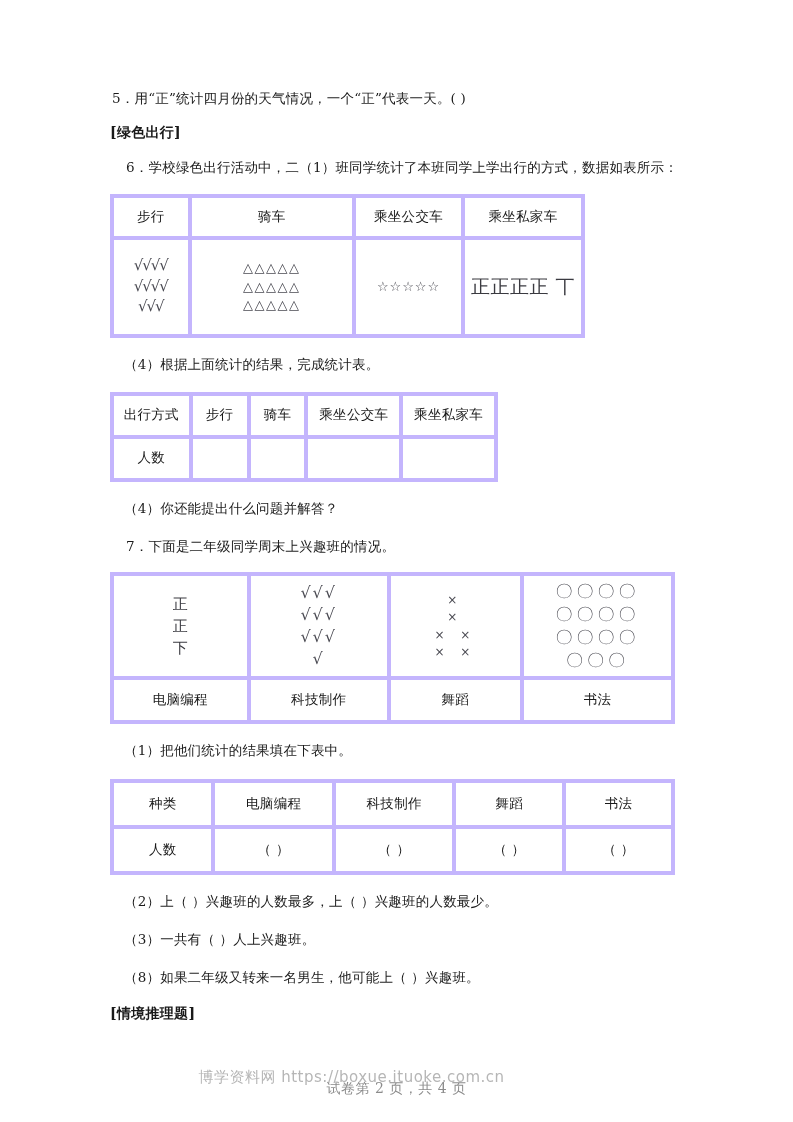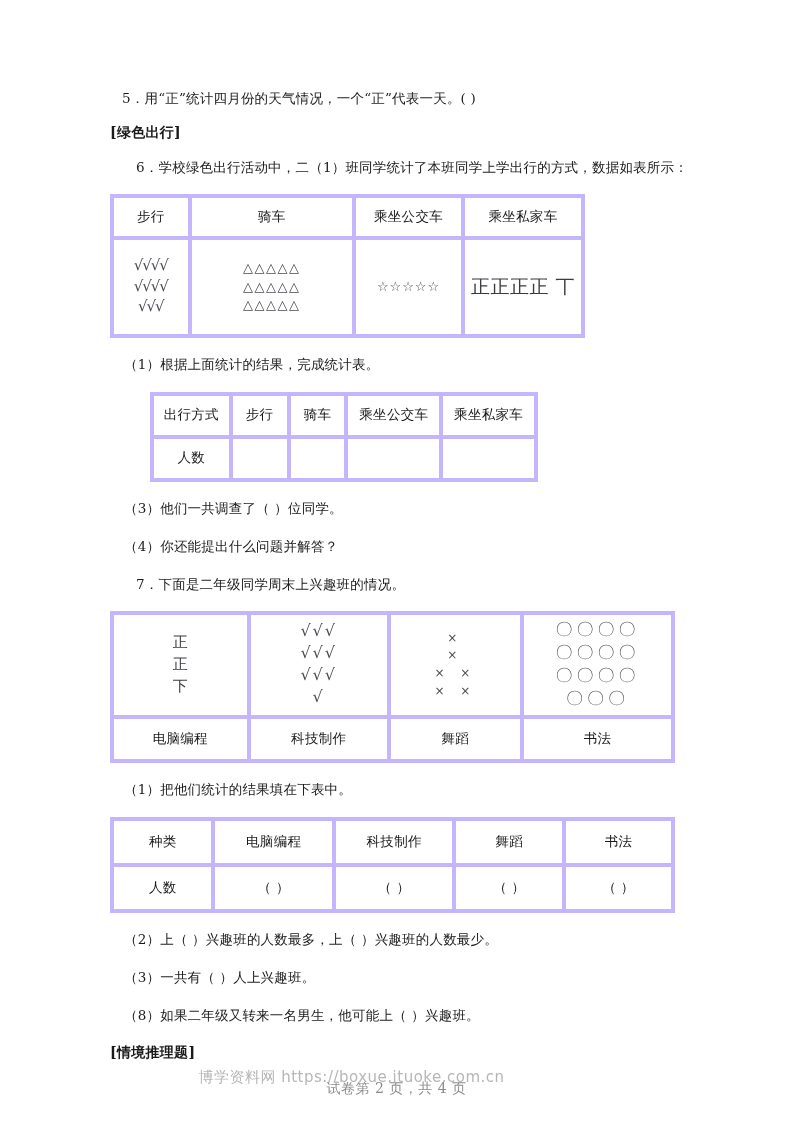--- a/index.html
+++ b/index.html
@@ -21,21 +21,21 @@
     width: 793px;
     height: 1122px;
     box-sizing: border-box;
     padding: 88px 96px 0 110px;
   }
 
   
   .q-line {
     font-size: 13.5px;
     line-height: 1.5;
-    margin: 0 0 16px 12px;
+    margin: 0 0 16px 2px;
     letter-spacing: 0.2px;
     white-space: nowrap;
   }
   .q-line.indent { padding-left: 14px; }
 
   .section-head {
     font-size: 16px;
     font-weight: bold;
     margin: 0 0 15px 0;
     letter-spacing: 0.5px;
@@ -72,21 +72,21 @@
   
   #table-travel { width: 475px; }
   #table-travel .hdr td { height: 30px; font-size: 13.5px; }
   #table-travel .body td { height: 86px; }
   #table-travel .c1 { width: 72px; }
   #table-travel .c2 { width: 183px; }
   #table-travel .c3 { width: 104px; }
   #table-travel .c4 { width: 104px; }
 
   
-  #table-travel-count { width: 388px; margin-left: 40px; }
+  #table-travel-count { width: 388px; }
   #table-travel-count td { height: 31px; }
   #table-travel-count .k1 { width: 80px; }
   #table-travel-count .k2 { width: 52px; }
   #table-travel-count .k3 { width: 52px; }
   #table-travel-count .k4 { width: 102px; }
   #table-travel-count .k5 { width: 102px; }
 
   
   #table-hobby { width: 565px; }
   #table-hobby .marks td { height: 92px; }
@@ -215,42 +215,41 @@
       </td>
       <td class="c4">
         <div class="mark-rows">
           <span class="mrow zheng-row">正正正正 丅</span>
         </div>
       </td>
     </tr>
   </tbody>
     </table>
 
-  <p class="sub-q">（1）根据上面统计的结果，完成统计表。</p>
+  <p class="sub-q">（4）根据上面统计的结果，完成统计表。</p>
 
   <table class="grid" id="table-travel-count">
     <tbody>
         <tr>
       <td class="k1">出行方式</td>
       <td class="k2">步行</td>
       <td class="k3">骑车</td>
       <td class="k4">乘坐公交车</td>
       <td class="k5">乘坐私家车</td>
     </tr>
     <tr>
       <td class="k1">人数</td>
       <td class="k2"></td>
       <td class="k3"></td>
       <td class="k4"></td>
       <td class="k5"></td>
     </tr>
   </tbody>
     </table>
 
-  <p class="sub-q">（3）他们一共调查了（    ）位同学。</p>
   <p class="sub-q">（4）你还能提出什么问题并解答？</p>
 
 
   <p class="q-line indent">7．下面是二年级同学周末上兴趣班的情况。</p>
 
   <table class="grid" id="table-hobby">
     <tbody>
         <tr class="marks">
       <td class="h1">
         <div class="zheng-stack">

